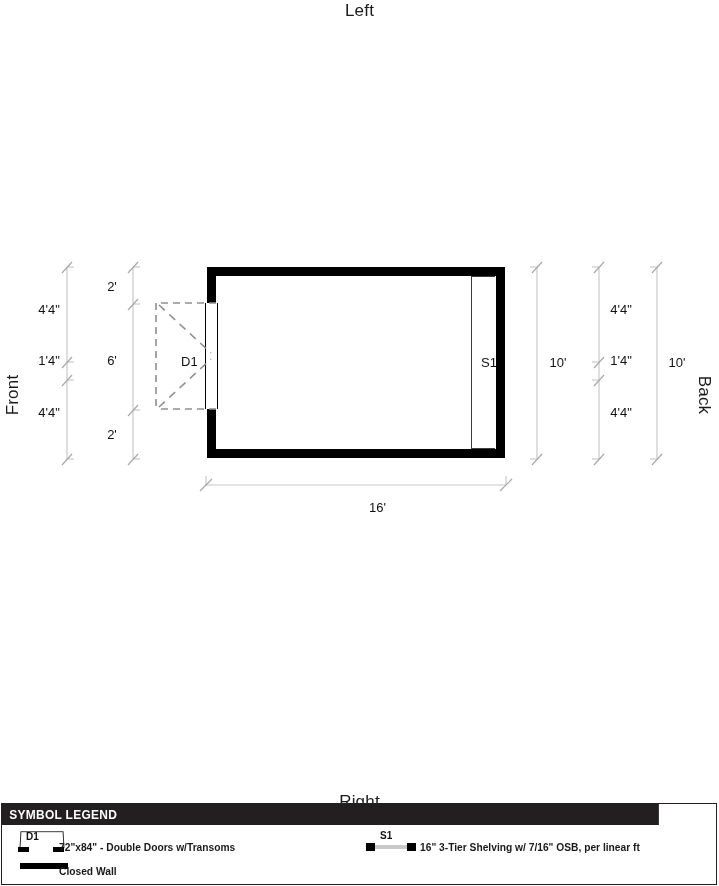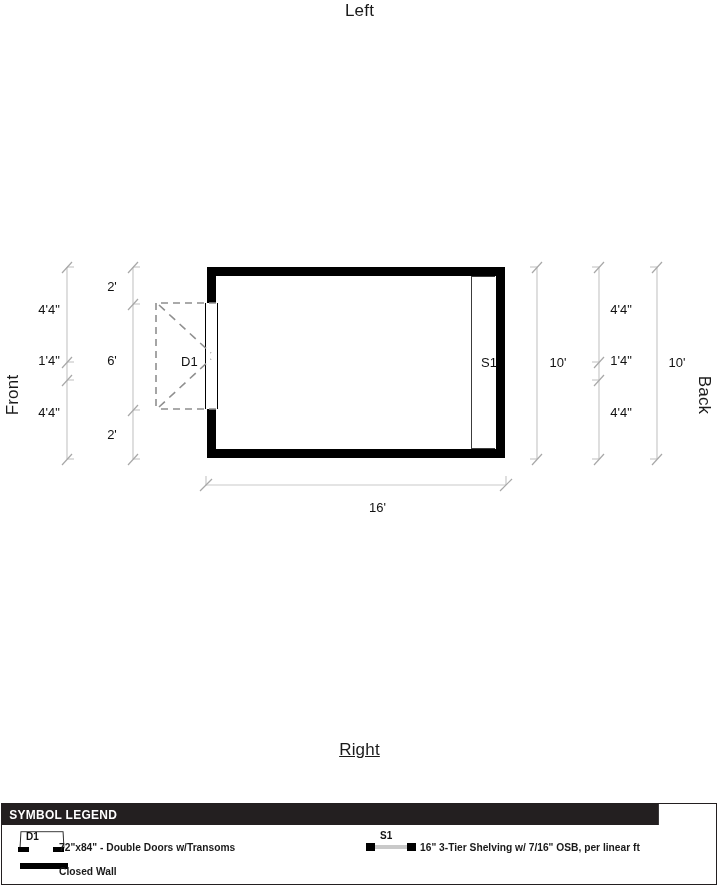--- a/index.html
+++ b/index.html
@@ -21,21 +21,21 @@
 
   
   .orient {
     position: absolute;
     font-size: 17px;
     color: #1a1a1a;
     white-space: nowrap;
     letter-spacing: 0.2px;
   }
   #orient-top   { left: 0; right: 0; top: 1px; text-align: center; }
-  #orient-bottom{ left: 0; right: 0; top: 740px; text-align: center; text-decoration: underline; }
+  #orient-bottom{ left: 0; right: 0; top: 792px; text-align: center; text-decoration: underline; }
   #orient-left  {
     left: -27px; top: 385px; width: 80px; text-align: center;
     transform: rotate(-90deg);
   }
   #orient-right {
     left: 664px; top: 385px; width: 80px; text-align: center;
     transform: rotate(90deg);
   }
 
   

